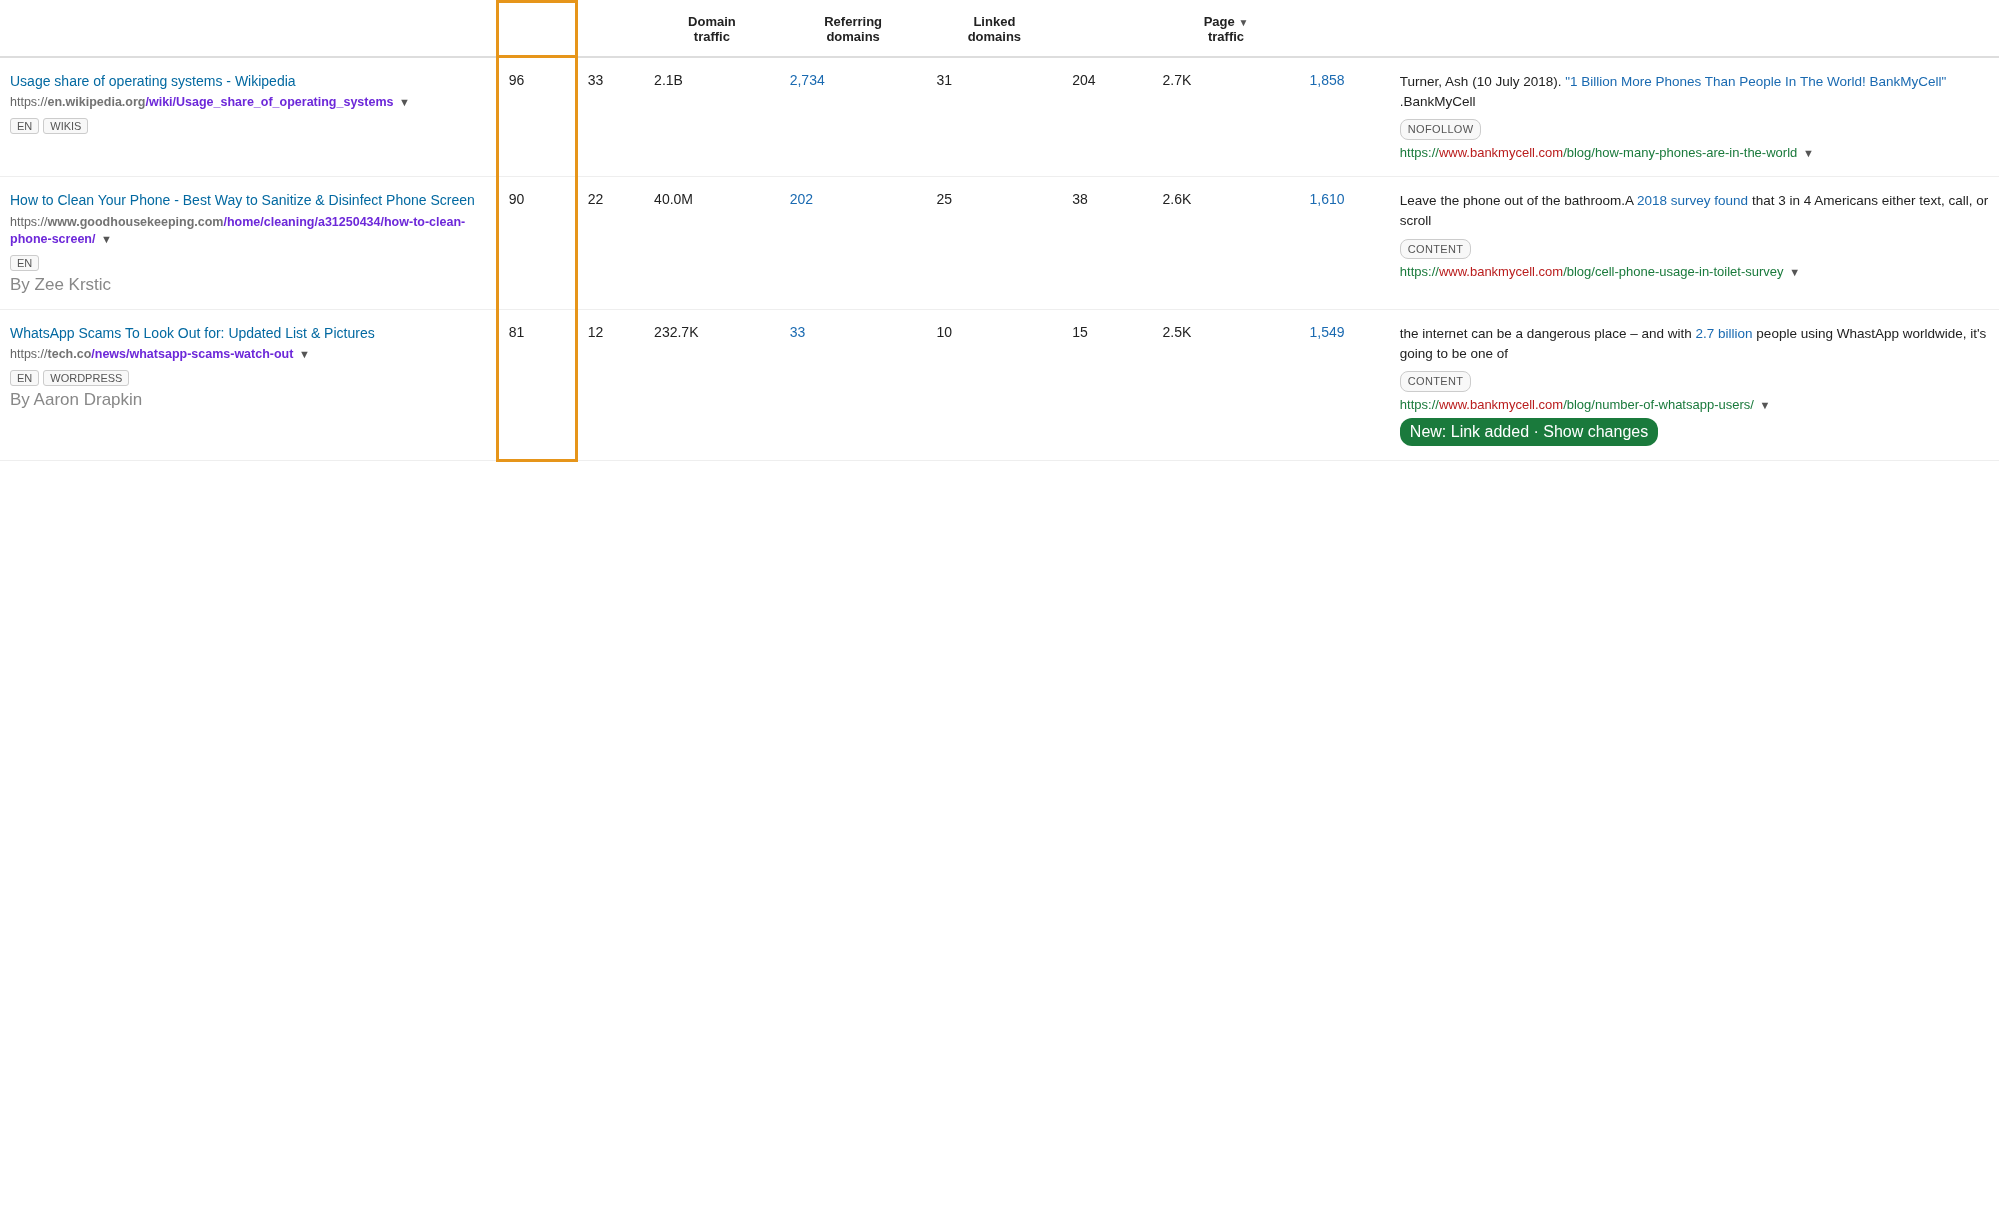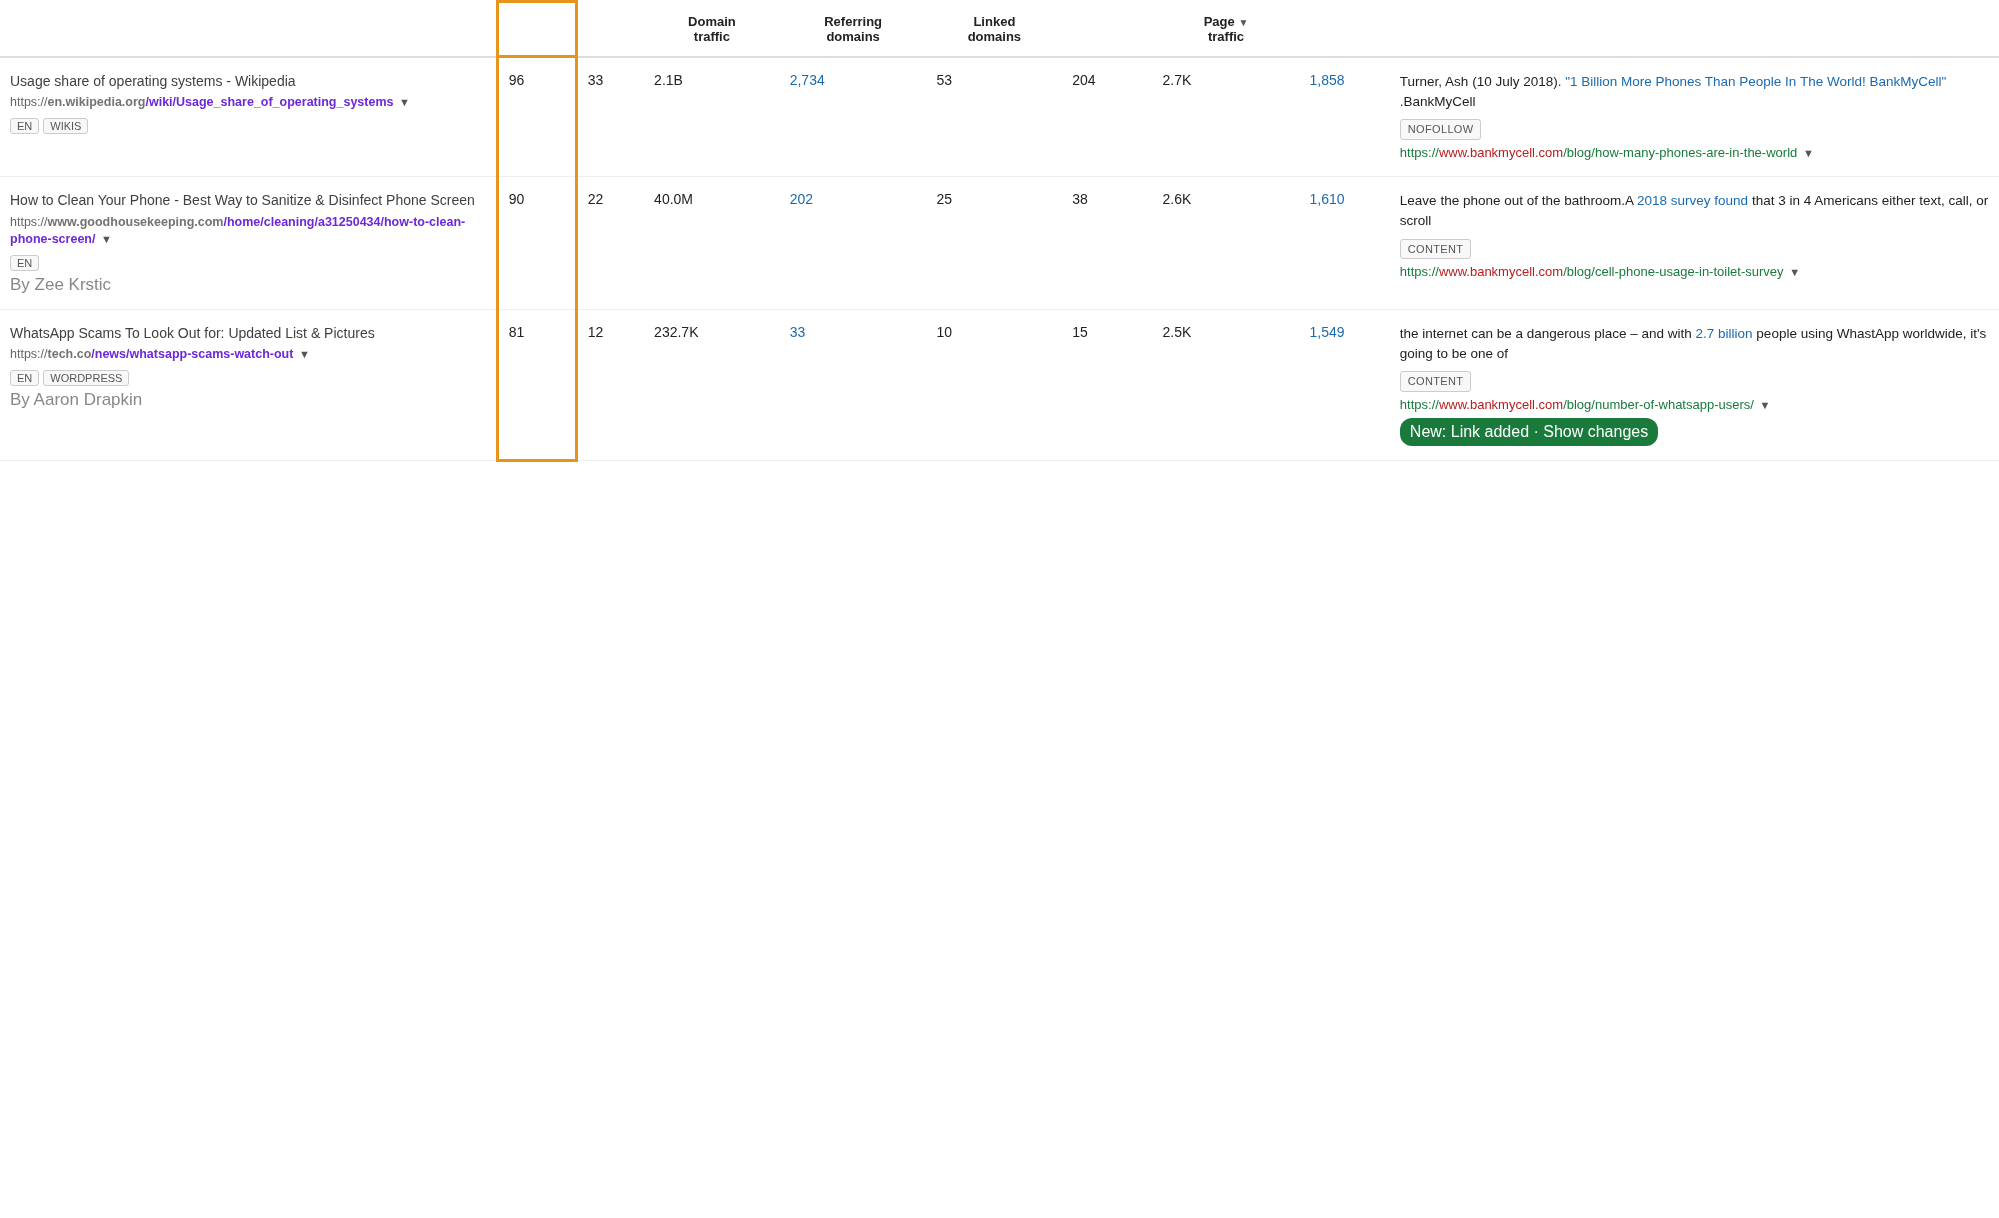--- a/index.html
+++ b/index.html
@@ -62,21 +62,21 @@
     td.center { }
     td.col-dr-cell {
       border-left: 3px solid #e6951a;
       border-right: 3px solid #e6951a;
     }
     tr:last-child td.col-dr-cell {
       border-bottom: 3px solid #e6951a;
     }
 
     .referring-page-title {
-      color: #404040;
+      color: #0369a1;
       font-weight: 400;
       line-height: 1.4;
       margin-bottom: 3px;
       cursor: pointer;
     }
     .referring-page-url {
       font-size: 12.5px;
       color: #666;
       line-height: 1.4;
       margin-bottom: 4px;
@@ -121,21 +121,21 @@
     }
     .anchor-url .url-bold {
       font-weight: 400;
       color: #b91c1c;
       text-align: center;
     }
     .anchor-badge {
       display: inline-block;
       padding: 1px 7px;
       border: 1px solid #ccc;
-      border-radius: 3px;
+      border-radius: 8px;
       font-size: 11px;
       color: #555;
       margin: 3px 0;
       background: #f8f8f8;
       letter-spacing: 0.03em;
     }
     .new-link-badge {
       display: inline-block;
       background: #1a7a3c;
       color: #fff;
@@ -195,21 +195,21 @@
     <tr>
           <td>
             <div class="referring-page-title">Usage share of operating systems - Wikipedia</div>
             <div class="referring-page-url">https://<span class="url-bold">en.wikipedia.org</span><span class="url-green">/wiki/Usage_share_of_operating_systems</span> <span class="dropdown-arrow">▼</span></div>
             <div><span class="badge">EN</span><span class="badge">WIKIS</span></div>
           </td>
           <td class="center col-dr-cell">96</td>
           <td class="center">33</td>
           <td class="center">2.1B</td>
           <td class="center num-blue">2,734</td>
-          <td class="center">53</td>
+          <td class="center">31</td>
           <td class="center">204</td>
           <td class="center">2.7K</td>
           <td class="center num-blue">1,858</td>
           <td class="anchor-cell">
             <div>Turner, Ash (10 July 2018). <span class="anchor-link">"1 Billion More Phones Than People In The World! BankMyCell"</span> .BankMyCell</div>
             <div style="margin-top: 4px;"><span class="anchor-badge">NOFOLLOW</span></div>
             <div class="anchor-url">https://<span class="url-bold">www.bankmycell.com</span>/blog/how-many-phones-are-in-the-world <span class="dropdown-arrow">▼</span></div>
           </td>
         </tr>
         <tr>

